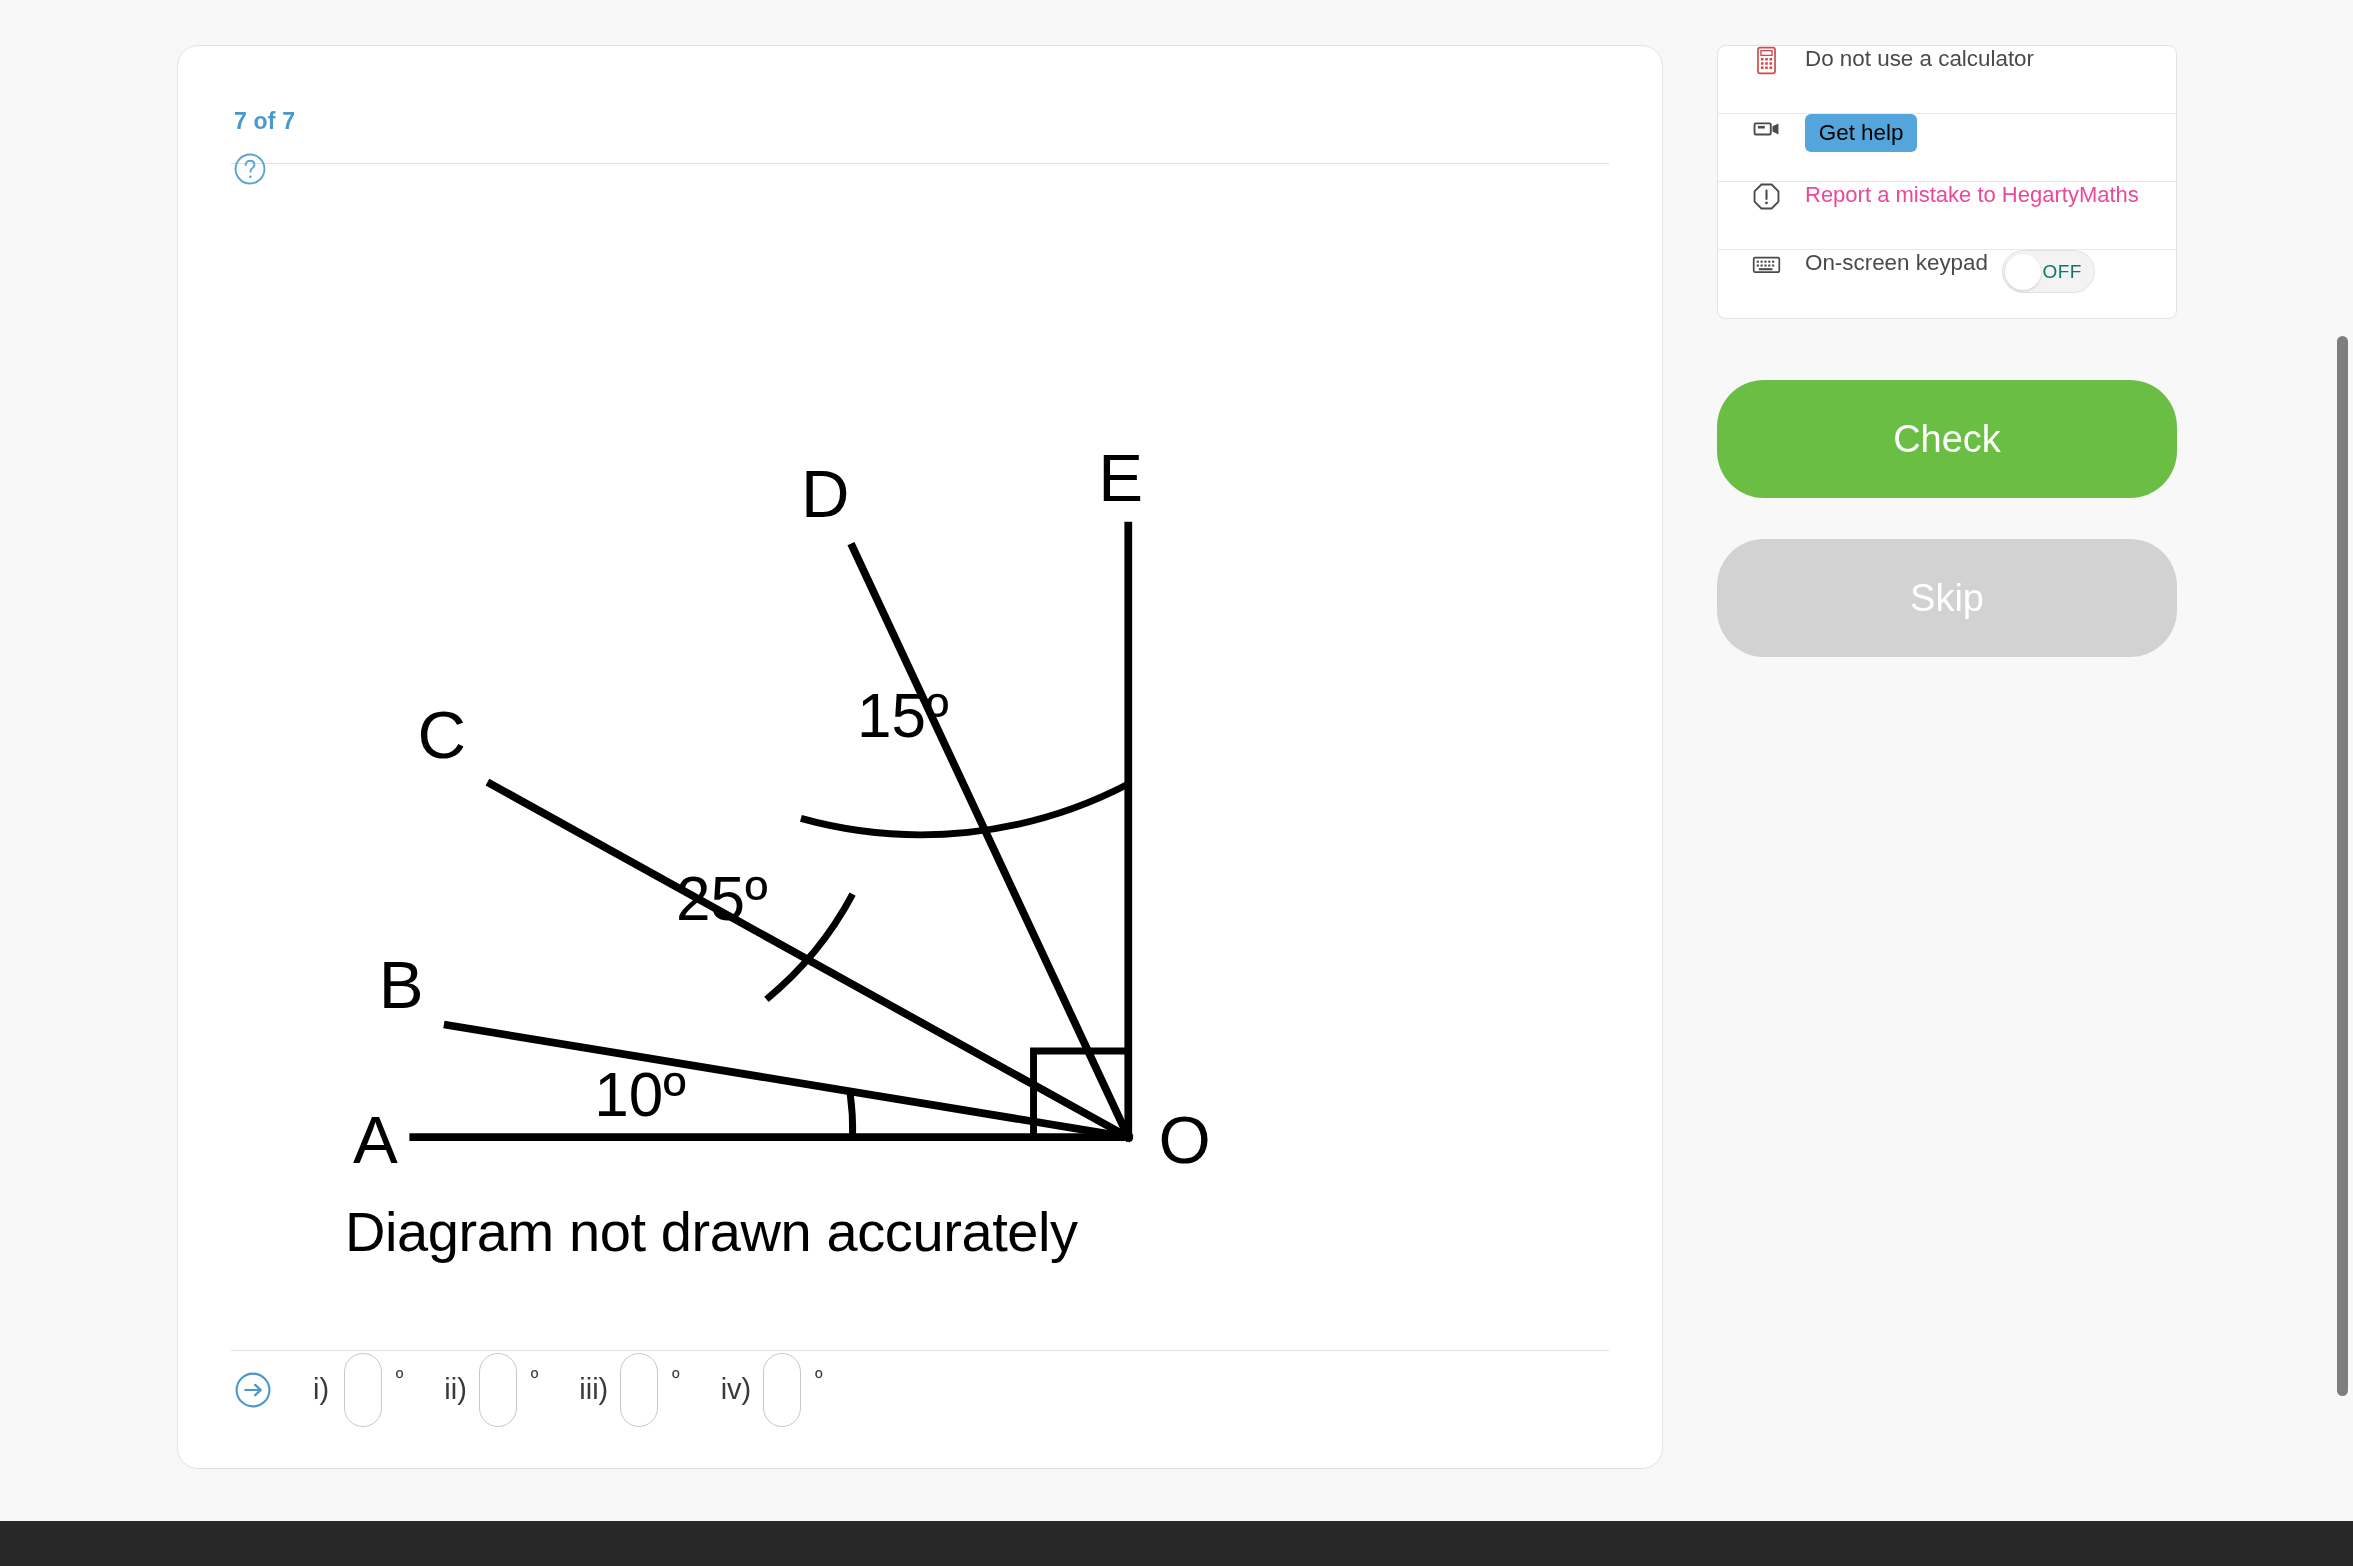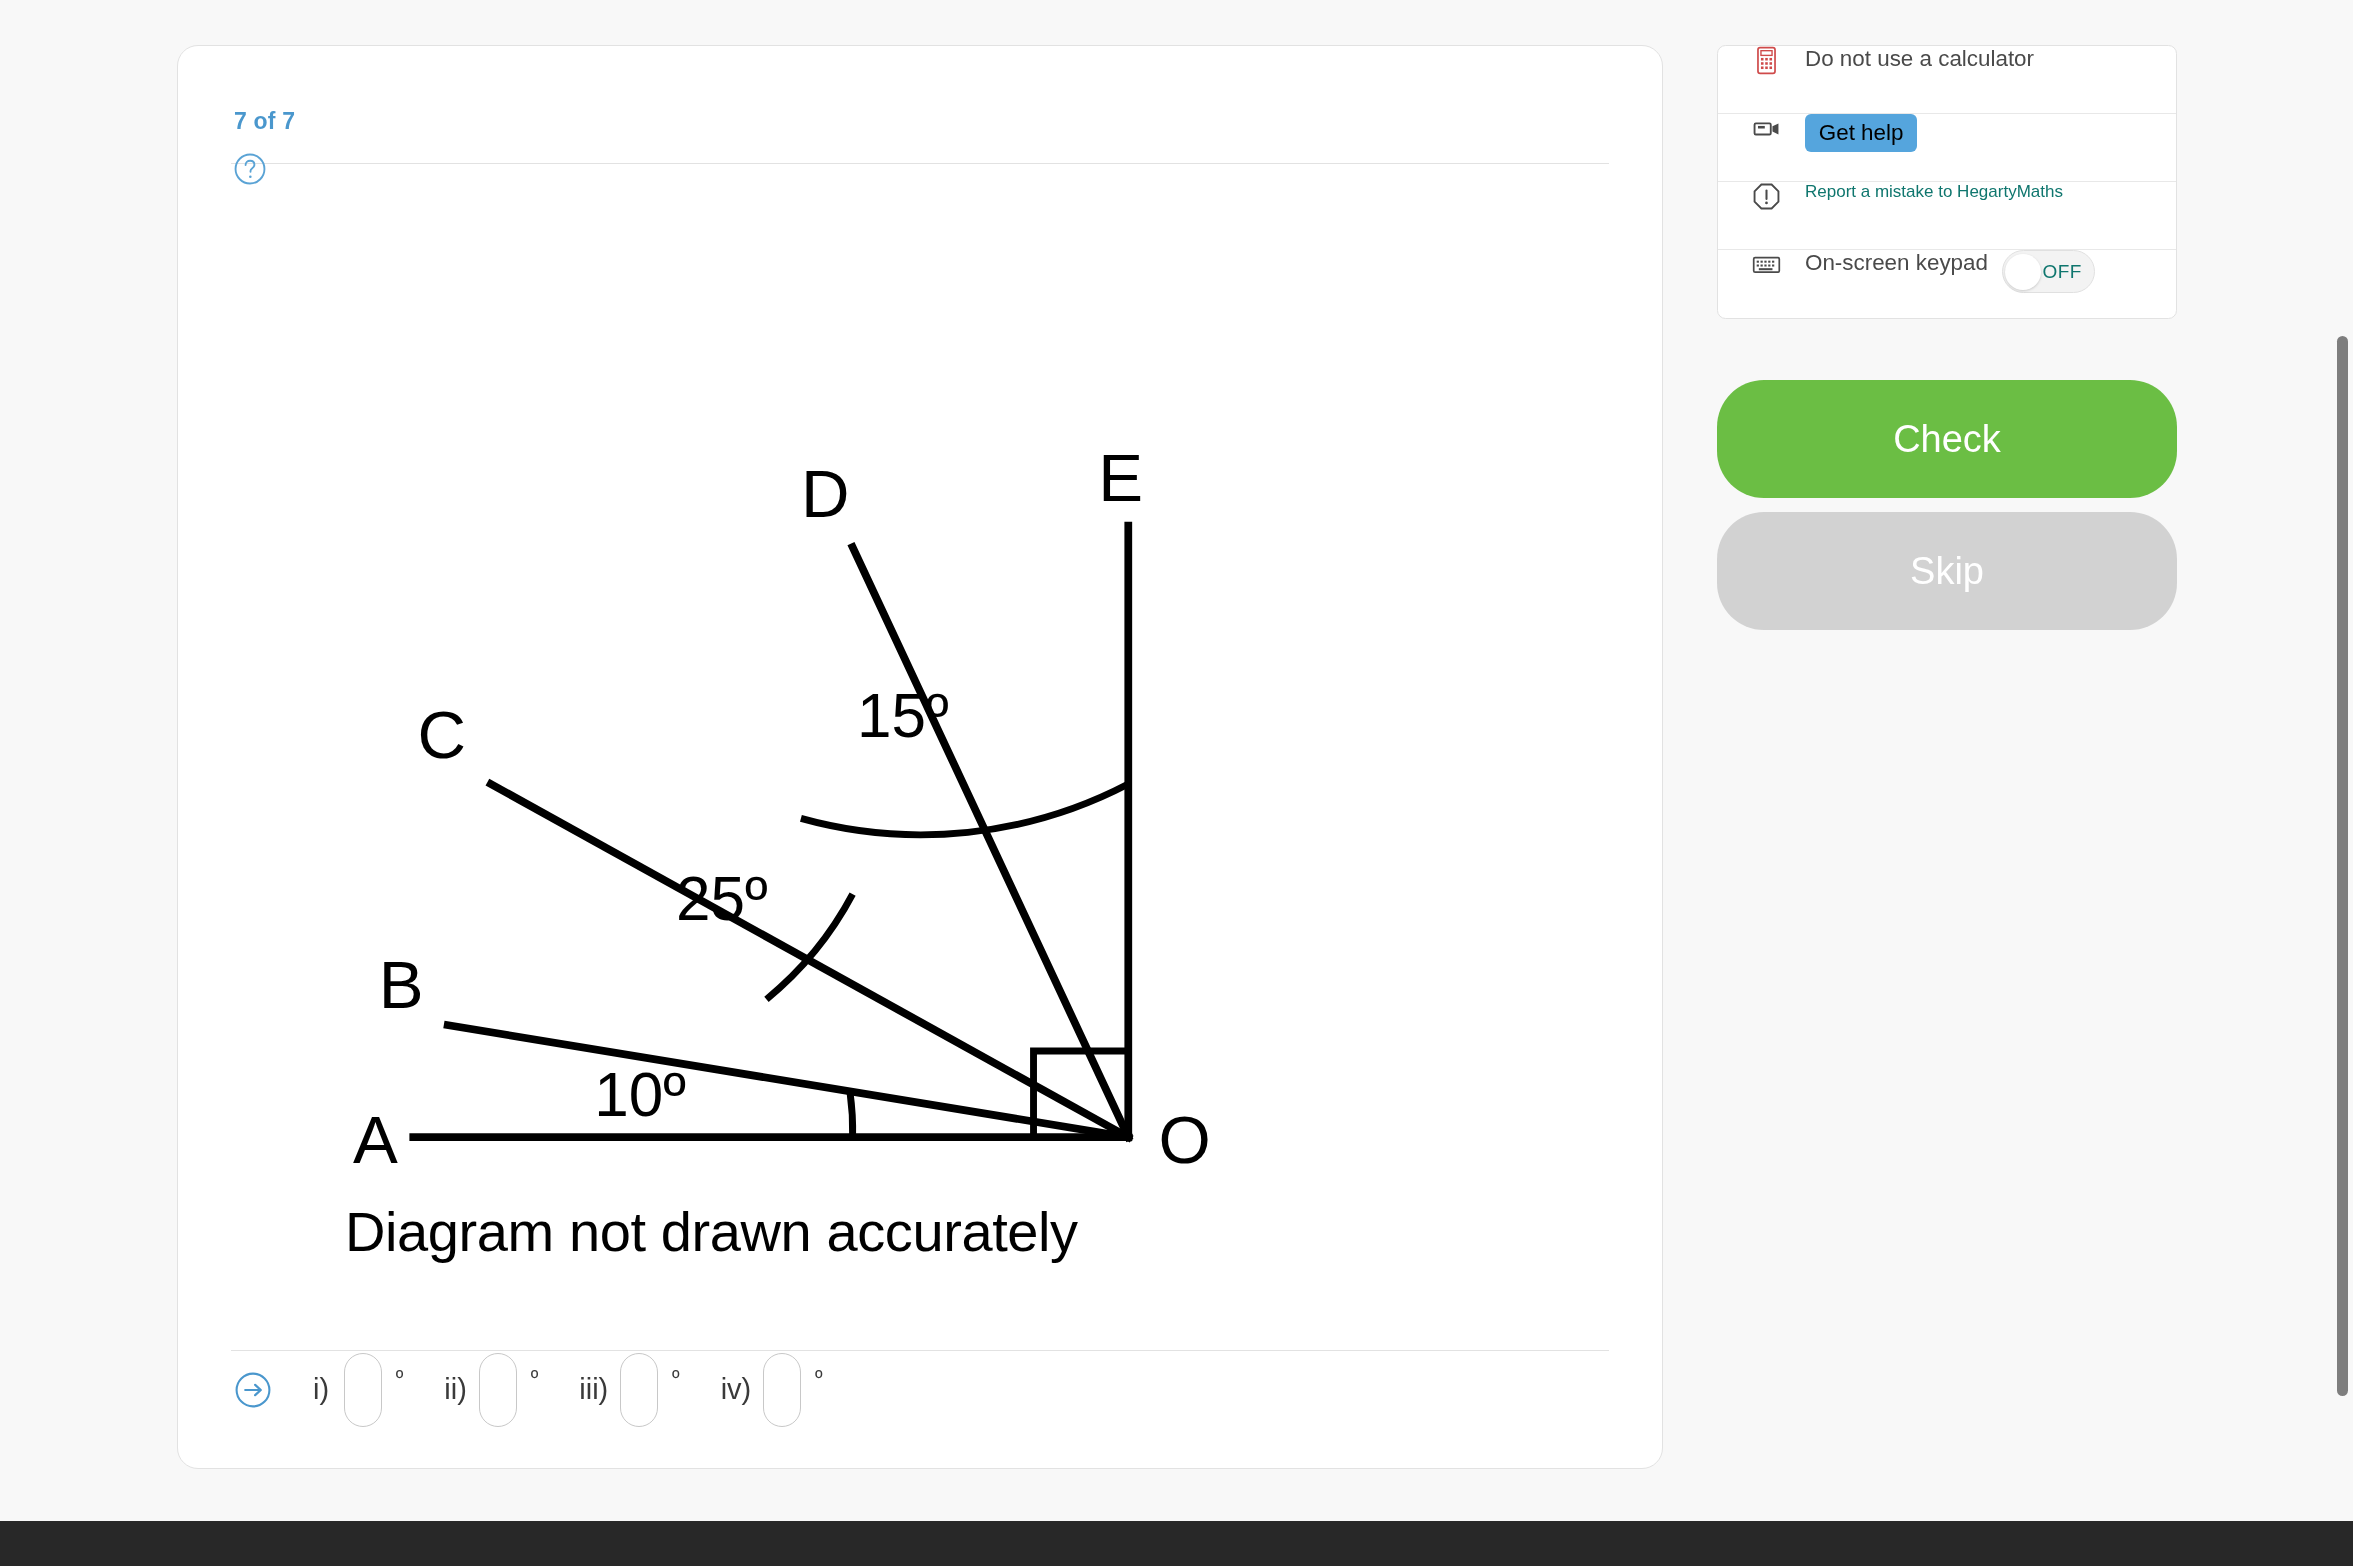--- a/index.html
+++ b/index.html
@@ -149,22 +149,22 @@
   .tool-label { font-size: 22.4px; color: #4a4a4a; white-space: nowrap; }
   #get-help-badge {
     background: #55a5dd;
     color: #000000;
     font-size: 22.4px;
     padding: 6px 13.8px;
     border-radius: 6px;
     white-space: nowrap;
   }
   #report-mistake-link {
-    font-size: 17px;
-    color: #0f766e;
+    font-size: 22px;
+    color: #ec4899;
     text-decoration: none;
     white-space: nowrap;
   }
   #keypad-toggle {
     position: relative;
     width: 93px; height: 43px;
     border: 1.4px solid #e0e0e0;
     border-radius: 21.5px;
     background: #f3f3f3;
     margin-left: 13.8px;
@@ -184,21 +184,21 @@
 
   #check-button, #skip-button {
     width: 460px; height: 118px;
     border: none; border-radius: 47px;
     color: #fff; font-size: 38px;
     font-family: "Liberation Sans", sans-serif;
     cursor: pointer;
     display: flex; align-items: center; justify-content: center;
   }
   #check-button { background: #6bbe44; margin-top: 61px; }
-  #skip-button  { background: #d2d2d2; margin-top: 14px; }
+  #skip-button  { background: #d2d2d2; margin-top: 41px; }
 
   
   #page-scrollbar {
     position: absolute;
     right: 6px; top: 336px;
     width: 11.2px; height: 1060px;
     background: #7e7e7e;
     border-radius: 6px;
   }
   #bottom-bar {

